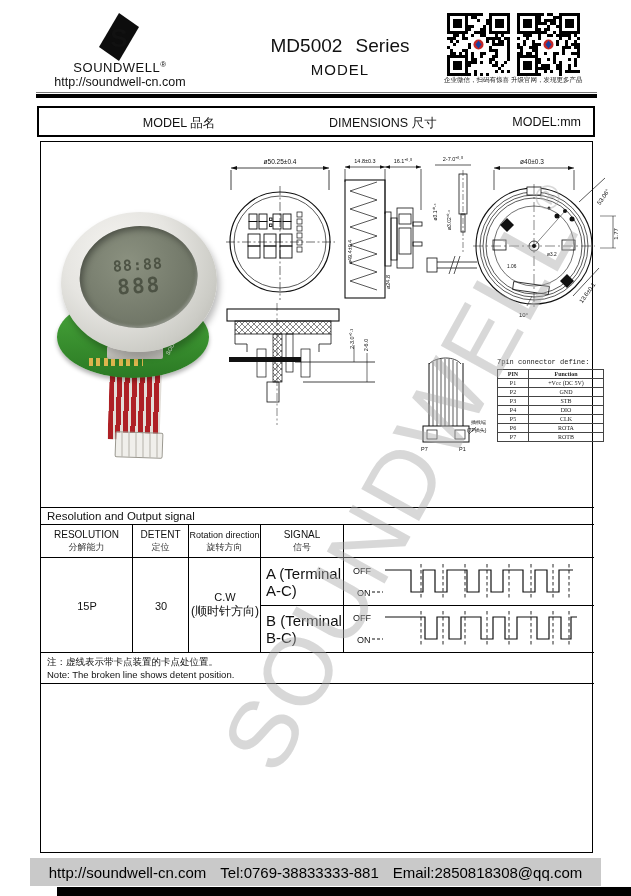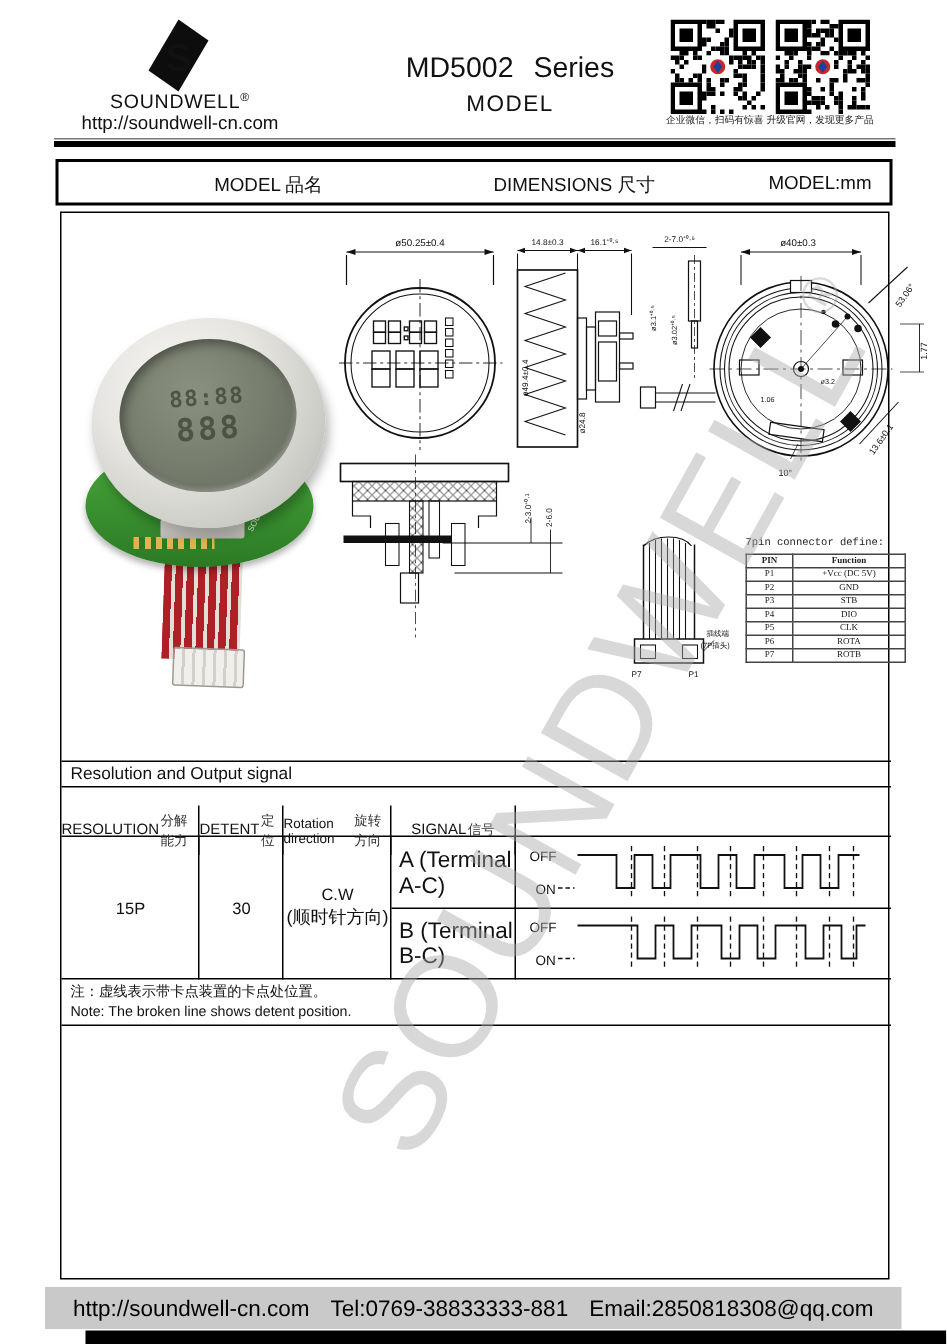--- a/index.html
+++ b/index.html
@@ -53,22 +53,22 @@
   .conn-title{font-family:Liberation Mono, monospace;font-size:7px;color:#222;padding-left:6px;}
   .conn-table{border-collapse:collapse;margin:3px 0 0 6px;}
   .conn-table th,.conn-table td{border:1px solid #444;font-family:"Liberation Serif",serif;font-size:6px;
      color:#222;text-align:center;padding:0 2px;height:8px;}
   .conn-table th:first-child,.conn-table td:first-child{width:26px;}
   .conn-table th:last-child,.conn-table td:last-child{width:70px;}
   
   .res-title{left:0;top:365px;width:553px;height:18px;border-top:1.5px solid #000;border-bottom:1.5px solid #000;
      box-sizing:border-box;font-size:11.5px;padding:2px 0 0 6px;}
   .res-head{left:0;top:383px;width:553px;height:33px;border-bottom:1.5px solid #000;box-sizing:border-box;}
-  .rh-cell{position:absolute;top:12px;height:33px;box-sizing:border-box;border-right:1.5px solid #000;
-     display:flex;flex-direction:row;align-items:center;justify-content:center;gap:1px;}
+  .rh-cell{position:absolute;top:0;height:33px;box-sizing:border-box;border-right:1.5px solid #000;
+     display:flex;flex-direction:column;align-items:center;justify-content:center;gap:1px;}
   .rh-cell .en{font-size:10px;} .rh-cell .cn{font-size:9px;color:#333;}
   .res-body{left:0;top:416px;width:553px;height:95px;border-bottom:1.5px solid #000;box-sizing:border-box;}
   .rb-vline{position:absolute;top:0;width:0;height:95px;border-right:1.5px solid #000;}
   .rb-hline{position:absolute;left:220px;top:47px;width:333px;height:0;border-top:1.5px solid #000;}
   .rb-val{position:absolute;display:flex;align-items:center;justify-content:center;flex-direction:column;font-size:11px;}
   .sig{position:absolute;left:220px;width:83px;height:47px;display:flex;align-items:center;padding-left:5px;
      box-sizing:border-box;font-size:15px;}
   .note-row{left:0;top:511px;width:553px;height:31px;border-bottom:1.5px solid #000;box-sizing:border-box;
      padding:2px 6px;font-size:9.5px;line-height:13px;}
   

